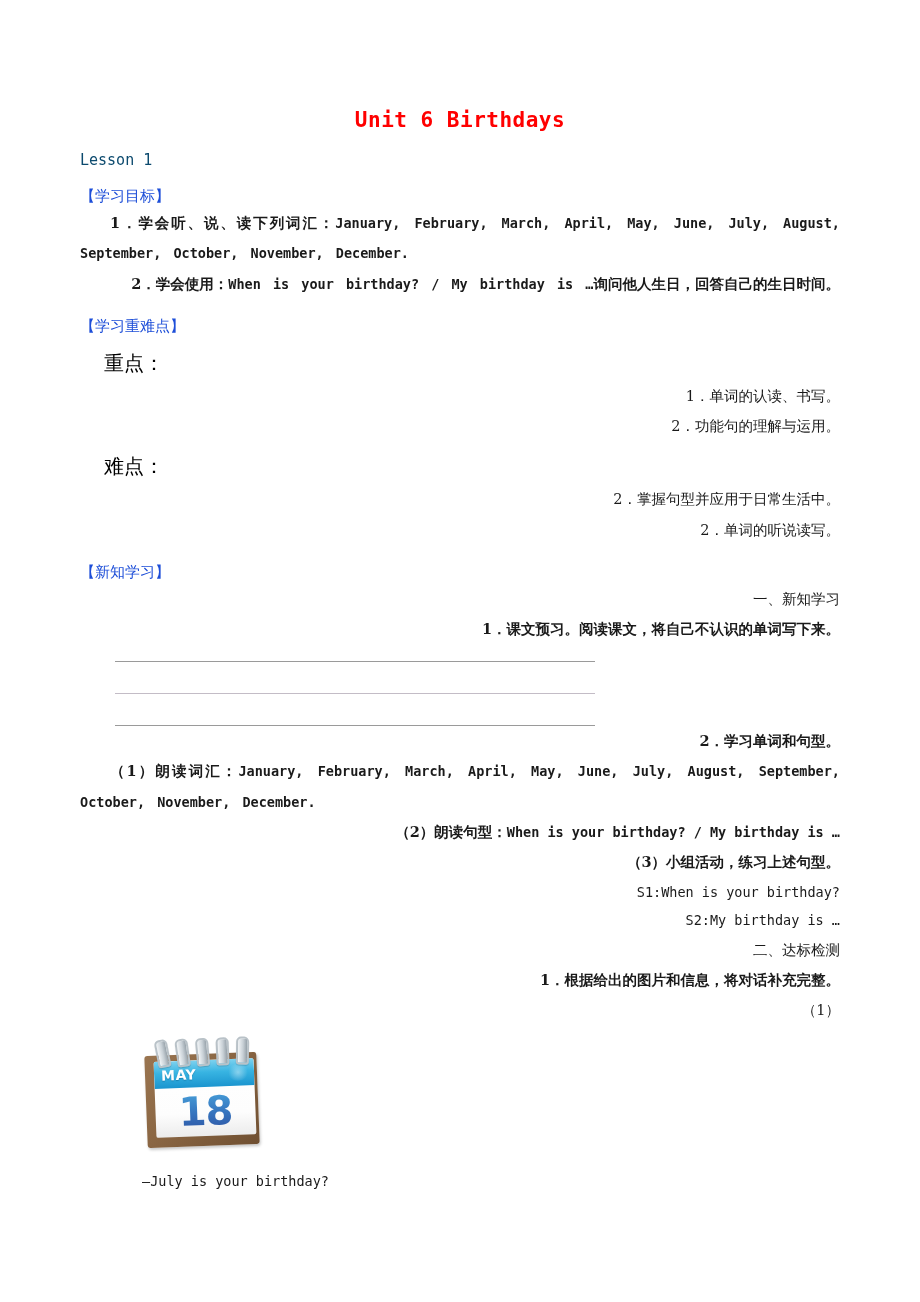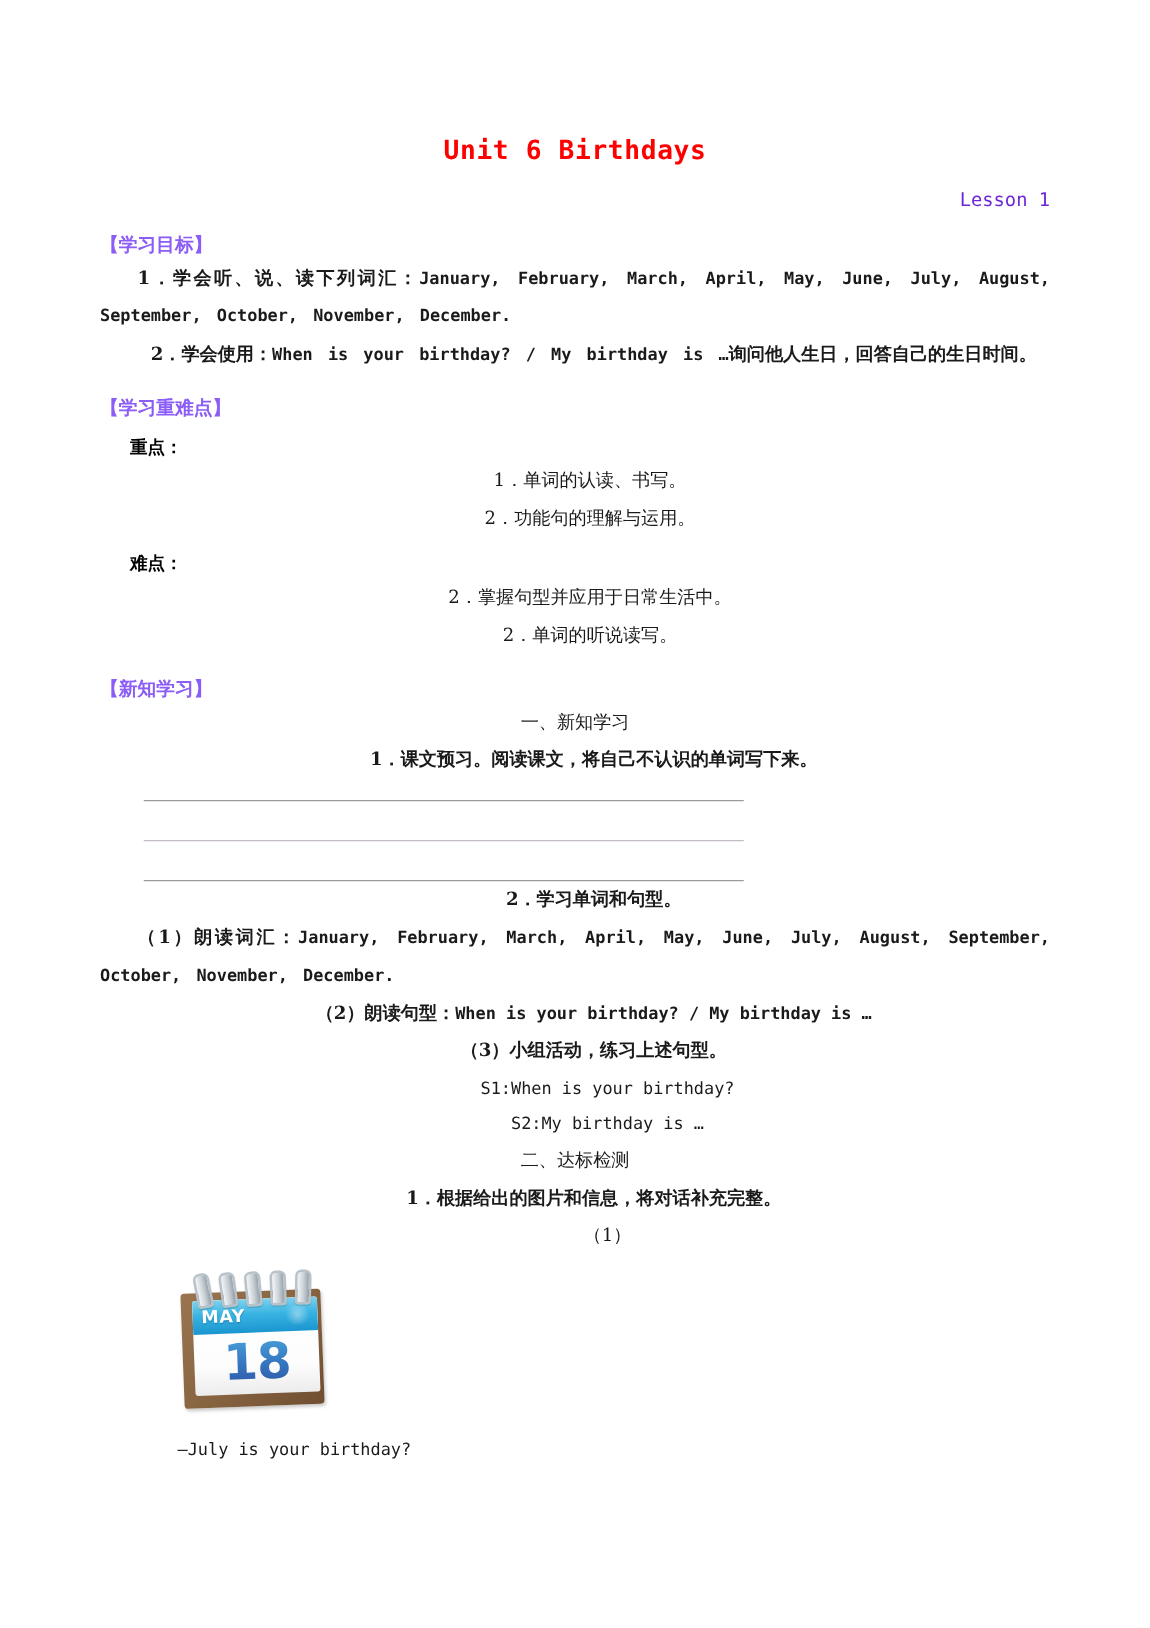--- a/index.html
+++ b/index.html
@@ -30,60 +30,60 @@
     color: #ff0000;
     font-family: "DejaVu Sans Mono", "Liberation Mono", monospace;
     font-size: 21px;
     font-weight: bold;
     letter-spacing: 0.5px;
     line-height: 1.2;
   }
   .doc-subtitle {
     margin: 0;
     padding-top: 18px;
-    text-align: right;
-    color: #6d28d9;
+    text-align: left;
+    color: #0c4a6e;
     font-family: "DejaVu Sans Mono", "Liberation Mono", monospace;
     font-size: 15px;
     font-weight: normal;
     line-height: 1.2;
   }
 
   .section-head {
     font-family: "DejaVu Sans", "Liberation Sans", sans-serif;
     font-size: 15px;
-    font-weight: bold;
-    color: #8b5cf6;
+    font-weight: normal;
+    color: #1d4ed8;
     margin: 16px 0 0 0;
     line-height: 1.5;
   }
   .sub-head {
     font-family: "DejaVu Sans", "Liberation Sans", sans-serif;
-    font-size: 14px;
-    font-weight: bold;
+    font-size: 20px;
+    font-weight: normal;
     color: #000000;
     margin: 8px 0 0 0;
     padding-left: 24px;
     line-height: 1.75;
   }
 
   
   .para {
     font-family: "DejaVu Serif", "Liberation Serif", serif;
     font-size: 14.5px;
     line-height: 2.1;
     color: #1a1a1a;
     margin: 0;
     text-align: justify;
     text-justify: inter-character;
   }
   .para.indent1 { text-indent: 30px; font-weight: bold; }
   .para.pad1 { padding-left: 24px; }
   .para.pad2 { padding-left: 52px; }
-  .para.flat { text-align: center; }
+  .para.flat { text-align: right; }
 
   .mono {
     font-family: "DejaVu Sans Mono", "Liberation Mono", monospace;
     font-size: 13.5px;
     letter-spacing: 0px;
   }
   .mono-sp {
     font-family: "DejaVu Sans Mono", "Liberation Mono", monospace;
     font-size: 13.5px;
     word-spacing: 4px;

